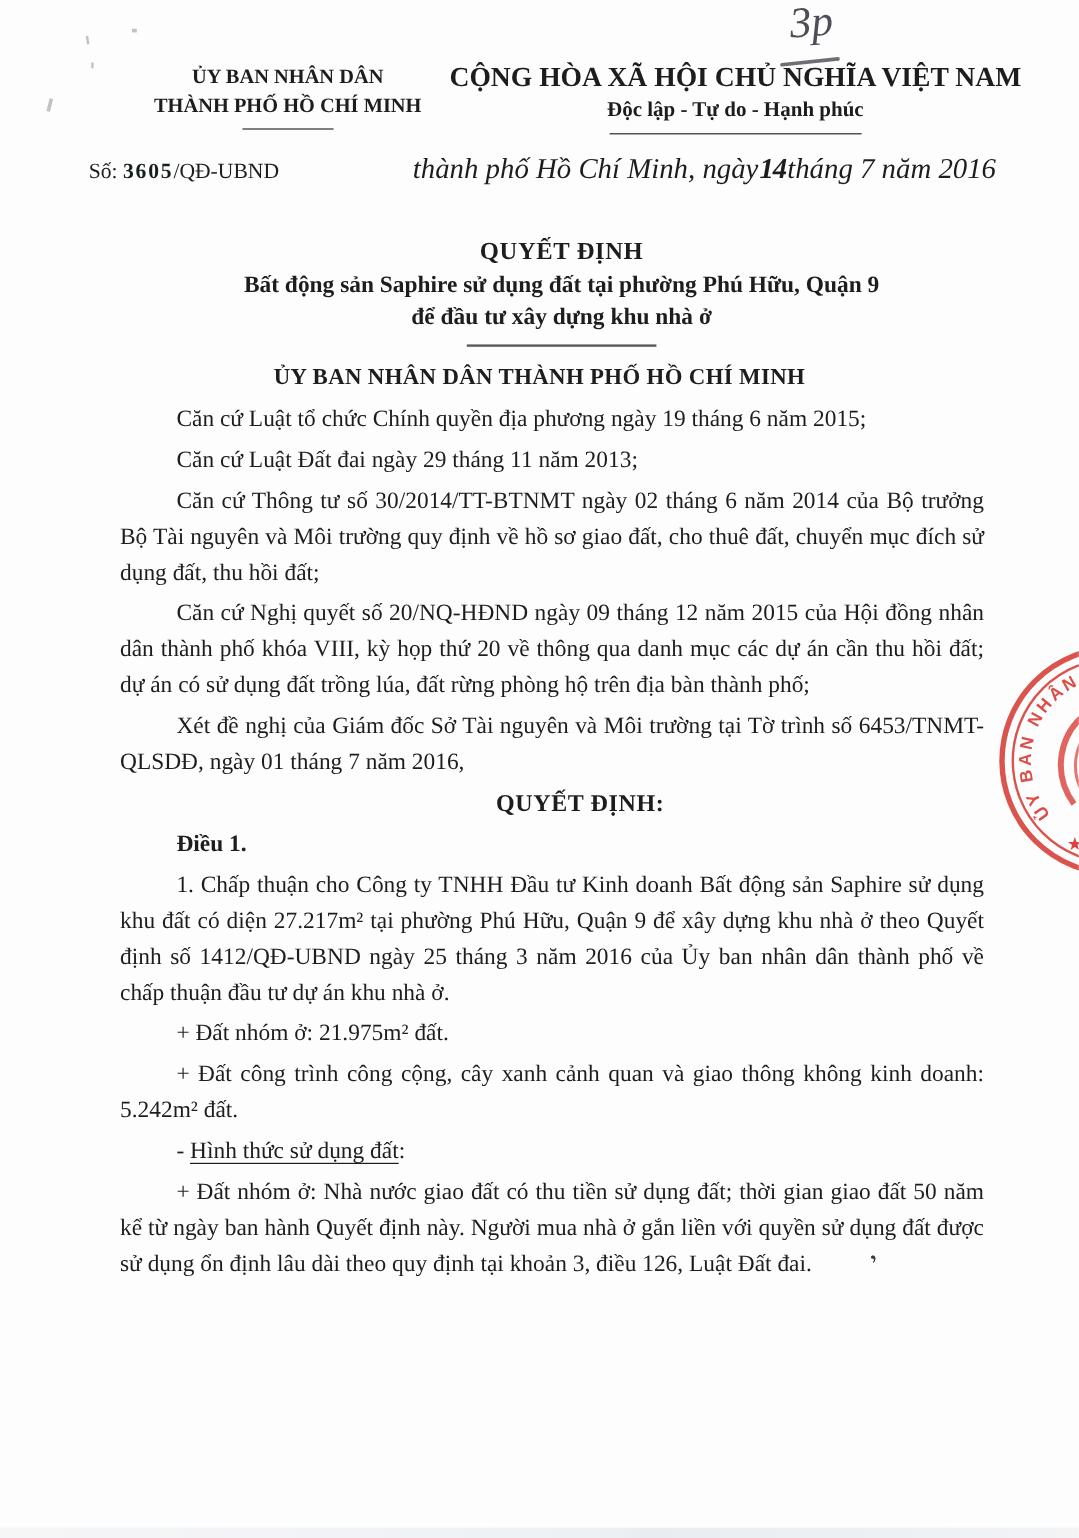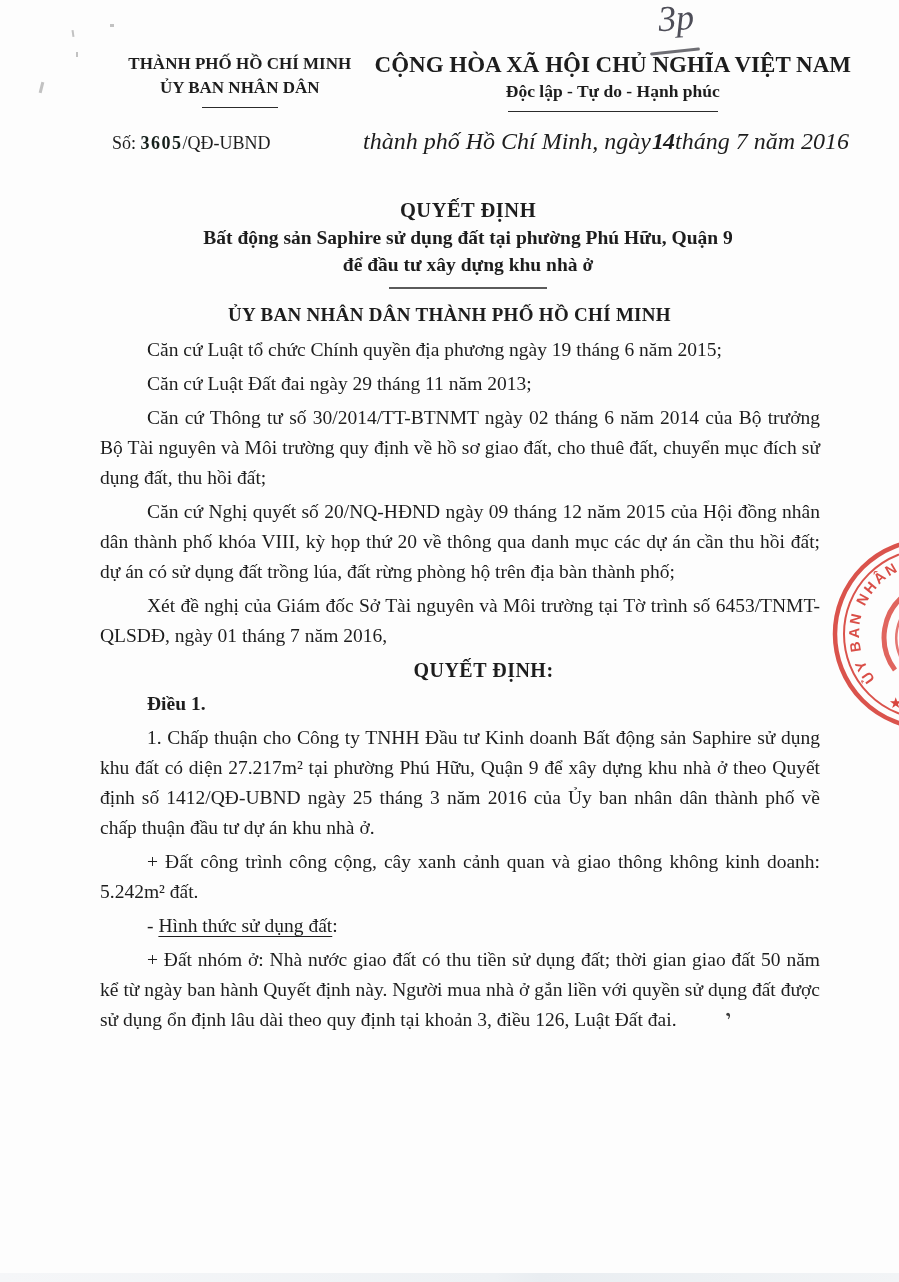--- a/index.html
+++ b/index.html
@@ -37,21 +37,21 @@
   .header-row { display:flex; padding-top:52px; }
   .header-left { width:320px; margin-left:105px; text-align:center; line-height:24px; }
   .org-line { font-weight:bold; font-size:17px; white-space:nowrap; }
   .rule-left { width:76px; border-top:1.7px solid #2b2b2b; margin:7px auto 0; }
   .header-right { flex:1; text-align:center; line-height:25px; padding-right:48px; }
   .nat-line1 { font-weight:bold; font-size:23px; white-space:nowrap; }
   .nat-line2 { font-weight:bold; font-size:17.5px; margin-top:2px; }
   .rule-right { width:210px; border-top:1.7px solid #2b2b2b; margin:7px auto 0; }
 
   .row2 { display:flex; margin-top:16px; align-items:baseline; }
-  .so-line { margin-left:112px; width:235px; font-size:18px; white-space:nowrap; }
+  .so-line { margin-left:74px; width:235px; font-size:18px; white-space:nowrap; }
   .so-num { font-weight:bold; letter-spacing:1.5px; color:#15201c; }
   .date-line { flex:1; text-align:center; font-style:italic; font-size:24px; padding-right:34px; white-space:nowrap; }
   .date-day { font-weight:bold; letter-spacing:-1px; padding:0 1px; }
 
   
   .title-block { text-align:center; margin-top:42px; line-height:27px;padding-left:37px; }
   .title-main { font-size:20.5px; font-weight:bold; letter-spacing:.5px; }
   .title-sub { font-size:19.5px; font-weight:bold; }
   .title-rule { width:158px; border-top:2px solid #5a5a5a; margin:9px auto 0; }
 
@@ -80,22 +80,22 @@
   <div class="speck s1"></div>
   <div class="speck s2"></div>
   <div class="speck s3"></div>
   <div class="speck s4"></div>
 
   <div class="hand-note">3p</div>
   <div class="hand-note-underline"></div>
 
   <div class="header-row">
     <div class="header-left">
+      <div class="org-line">ỦY BAN NHÂN DÂN</div>
       <div class="org-line">THÀNH PHỐ HỒ CHÍ MINH</div>
-      <div class="org-line">ỦY BAN NHÂN DÂN</div>
       <div class="rule-left"></div>
     </div>
     <div class="header-right">
       <div class="nat-line1">CỘNG HÒA XÃ HỘI CHỦ NGHĨA VIỆT NAM</div>
       <div class="nat-line2">Độc lập - Tự do - Hạnh phúc</div>
       <div class="rule-right"></div>
     </div>
   </div>
 
   <div class="row2">
@@ -121,20 +121,21 @@
     <p>Căn cứ Luật tổ chức Chính quyền địa phương ngày 19 tháng 6 năm 2015;</p>
     <p>Căn cứ Luật Đất đai ngày 29 tháng 11 năm 2013;</p>
     <p>Căn cứ Thông tư số 30/2014/TT-BTNMT ngày 02 tháng 6 năm 2014 của Bộ trưởng Bộ Tài nguyên và Môi trường quy định về hồ sơ giao đất, cho thuê đất, chuyển mục đích sử dụng đất, thu hồi đất;</p>
     <p>Căn cứ Nghị quyết số 20/NQ-HĐND ngày 09 tháng 12 năm 2015 của Hội đồng nhân dân thành phố khóa VIII, kỳ họp thứ 20 về thông qua danh mục các dự án cần thu hồi đất; dự án có sử dụng đất trồng lúa, đất rừng phòng hộ trên địa bàn thành phố;</p>
     <p>Xét đề nghị của Giám đốc Sở Tài nguyên và Môi trường tại Tờ trình số 6453/TNMT-QLSDĐ, ngày 01 tháng 7 năm 2016,</p>
 
     <p class="decision-heading">QUYẾT ĐỊNH:</p>
     <p class="article-heading">Điều 1.</p>
 
     <p>1. Chấp thuận cho Công ty TNHH Đầu tư Kinh doanh Bất động sản Saphire sử dụng khu đất có diện 27.217m² tại phường Phú Hữu, Quận 9 để xây dựng khu nhà ở theo Quyết định số 1412/QĐ-UBND ngày 25 tháng 3 năm 2016 của Ủy ban nhân dân thành phố về chấp thuận đầu tư dự án khu nhà ở.</p>
+    <p>+ Đất nhóm ở: 21.975m² đất.</p>
     <p>+ Đất công trình công cộng, cây xanh cảnh quan và giao thông không kinh doanh: 5.242m² đất.</p>
     <p><span>- </span><span class="u-inline">Hình thức sử dụng đất</span><span>:</span></p>
     <p><span>+ Đất nhóm ở: Nhà nước giao đất có thu tiền sử dụng đất; thời gian giao đất 50 năm kể từ ngày ban hành Quyết định này. Người mua nhà ở gắn liền với quyền sử dụng đất được sử dụng ổn định lâu dài theo quy định tại khoản 3, điều 126, Luật Đất đai.</span><span class="end-mark">,</span></p>
   </div>
 
   <svg class="seal" viewBox="-100 -100 200 200" width="200" height="200">
     <g stroke="#d8453e" fill="none" opacity="0.92">
       <circle r="94" stroke-width="4.5"></circle>
       <circle r="85" stroke-width="2"></circle>
     </g>

